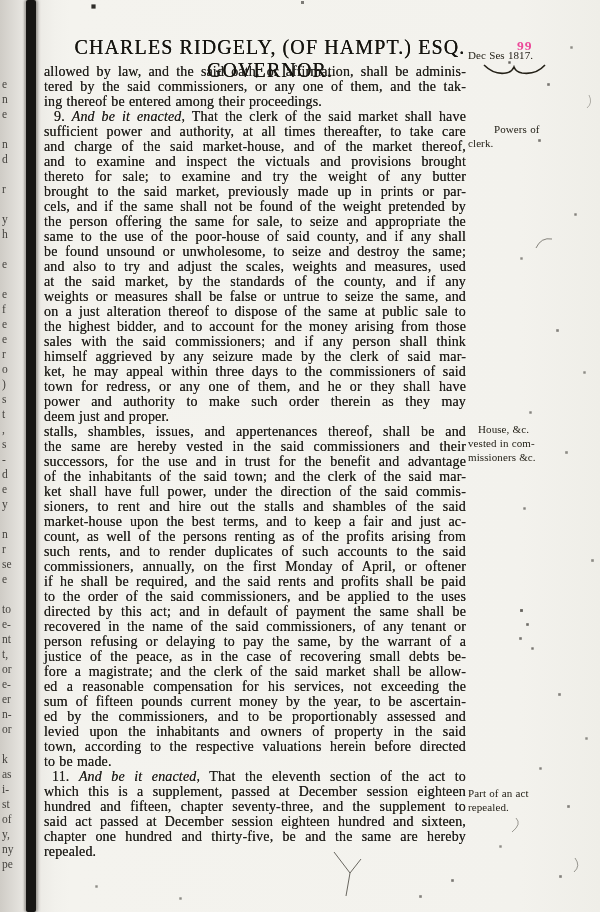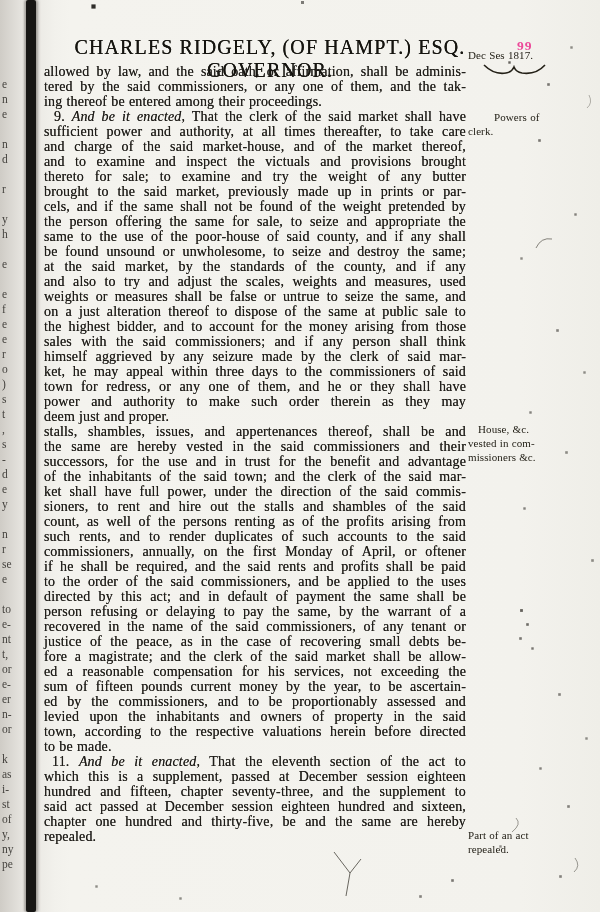--- a/index.html
+++ b/index.html
@@ -151,47 +151,48 @@
         <div class="tline" style="text-indent: 10px;"><span>9. </span><span class="it">And be it enacted,</span><span> That the clerk of the said market shall have</span></div>
         <div class="tline">sufficient power and authority, at all times thereafter, to take care</div>
         <div class="tline">and charge of the said market-house, and of the market thereof,</div>
         <div class="tline">and to examine and inspect the victuals and provisions brought</div>
         <div class="tline">thereto for sale; to examine and try the weight of any butter</div>
         <div class="tline">brought to the said market, previously made up in prints or par-</div>
         <div class="tline">cels, and if the same shall not be found of the weight pretended by</div>
         <div class="tline">the person offering the same for sale, to seize and appropriate the</div>
         <div class="tline">same to the use of the poor-house of said county, and if any shall</div>
         <div class="tline">be found unsound or unwholesome, to seize and destroy the same;</div>
+        <div class="tline">and also to try and adjust the scales, weights and measures, used</div>
         <div class="tline">at the said market, by the standards of the county, and if any</div>
-        <div class="tline">and also to try and adjust the scales, weights and measures, used</div>
         <div class="tline">weights or measures shall be false or untrue to seize the same, and</div>
         <div class="tline">on a just alteration thereof to dispose of the same at public sale to</div>
         <div class="tline">the highest bidder, and to account for the money arising from those</div>
         <div class="tline">sales with the said commissioners; and if any person shall think</div>
         <div class="tline">himself aggrieved by any seizure made by the clerk of said mar-</div>
         <div class="tline">ket, he may appeal within three days to the commissioners of said</div>
         <div class="tline">town for redress, or any one of them, and he or they shall have</div>
         <div class="tline">power and authority to make such order therein as they may</div>
         <div class="tline lastline">deem just and proper.</div>
       </div>
       <div class="para">
         <div class="tline">stalls, shambles, issues, and appertenances thereof, shall be and</div>
         <div class="tline">the same are hereby vested in the said commissioners and their</div>
         <div class="tline">successors, for the use and in trust for the benefit and advantage</div>
         <div class="tline">of the inhabitants of the said town; and the clerk of the said mar-</div>
         <div class="tline">ket shall have full power, under the direction of the said commis-</div>
         <div class="tline">sioners, to rent and hire out the stalls and shambles of the said</div>
+        <div class="tline">market-house upon the best terms, and to keep a fair and just ac-</div>
         <div class="tline">count, as well of the persons renting as of the profits arising from</div>
         <div class="tline">such rents, and to render duplicates of such accounts to the said</div>
         <div class="tline">commissioners, annually, on the first Monday of April, or oftener</div>
         <div class="tline">if he shall be required, and the said rents and profits shall be paid</div>
         <div class="tline">to the order of the said commissioners, and be applied to the uses</div>
         <div class="tline">directed by this act; and in default of payment the same shall be</div>
+        <div class="tline">recovered in the name of the said commissioners, of any tenant or</div>
         <div class="tline">person refusing or delaying to pay the same, by the warrant of a</div>
-        <div class="tline">recovered in the name of the said commissioners, of any tenant or</div>
         <div class="tline">justice of the peace, as in the case of recovering small debts be-</div>
         <div class="tline">fore a magistrate; and the clerk of the said market shall be allow-</div>
         <div class="tline">ed a reasonable compensation for his services, not exceeding the</div>
         <div class="tline">sum of fifteen pounds current money by the year, to be ascertain-</div>
         <div class="tline">ed by the commissioners, and to be proportionably assessed and</div>
         <div class="tline">levied upon the inhabitants and owners of property in the said</div>
         <div class="tline">town, according to the respective valuations herein before directed</div>
         <div class="tline lastline">to be made.</div>
       </div>
       <div class="para">
@@ -205,29 +206,29 @@
     </main>
 
   <aside class="margin-notes" id="notes">
       <div class="note" style="top: 48px;">
         <div class="tline">Dec Ses 1817.</div>
         <svg class="brace" width="66" height="14" viewBox="0 0 66 14">
           <path d="M2 2 Q12 12 24 10 Q30 9 32 4 Q34 9 40 10 Q54 12 63 2" stroke="#242118" stroke-width="1.6" fill="none"></path>
         </svg>
       </div>
       <div class="note" style="top: 110px;">
-        <div class="tline" style="padding-left: 26px;">Powers of</div>
+        <div class="tline" style="padding-left: 26px; margin-top: 12px;">Powers of</div>
         <div class="tline">clerk.</div>
       </div>
       <div class="note" style="top: 422px;">
         <div class="tline" style="padding-left: 10px;">House, &amp;c.</div>
         <div class="tline">vested in com-</div>
         <div class="tline">missioners &amp;c.</div>
       </div>
-      <div class="note" style="top: 828px;">
+      <div class="note" style="top: 786px;">
         <div class="tline">Part of an act</div>
         <div class="tline">repealed.</div>
       </div>
     </aside>
 
   <div class="speckles"></div>
 
   <svg class="pen-marks" width="600" height="912" viewBox="0 0 600 912">
     <path d="M334 852 L350 873 L361 859 M350 873 L346 896" stroke="#3a372f" stroke-width="1" fill="none" opacity="0.75"></path>
     <path d="M536 248 q5 -11 16 -9" stroke="#3a372f" stroke-width="1" fill="none" opacity="0.6"></path>

